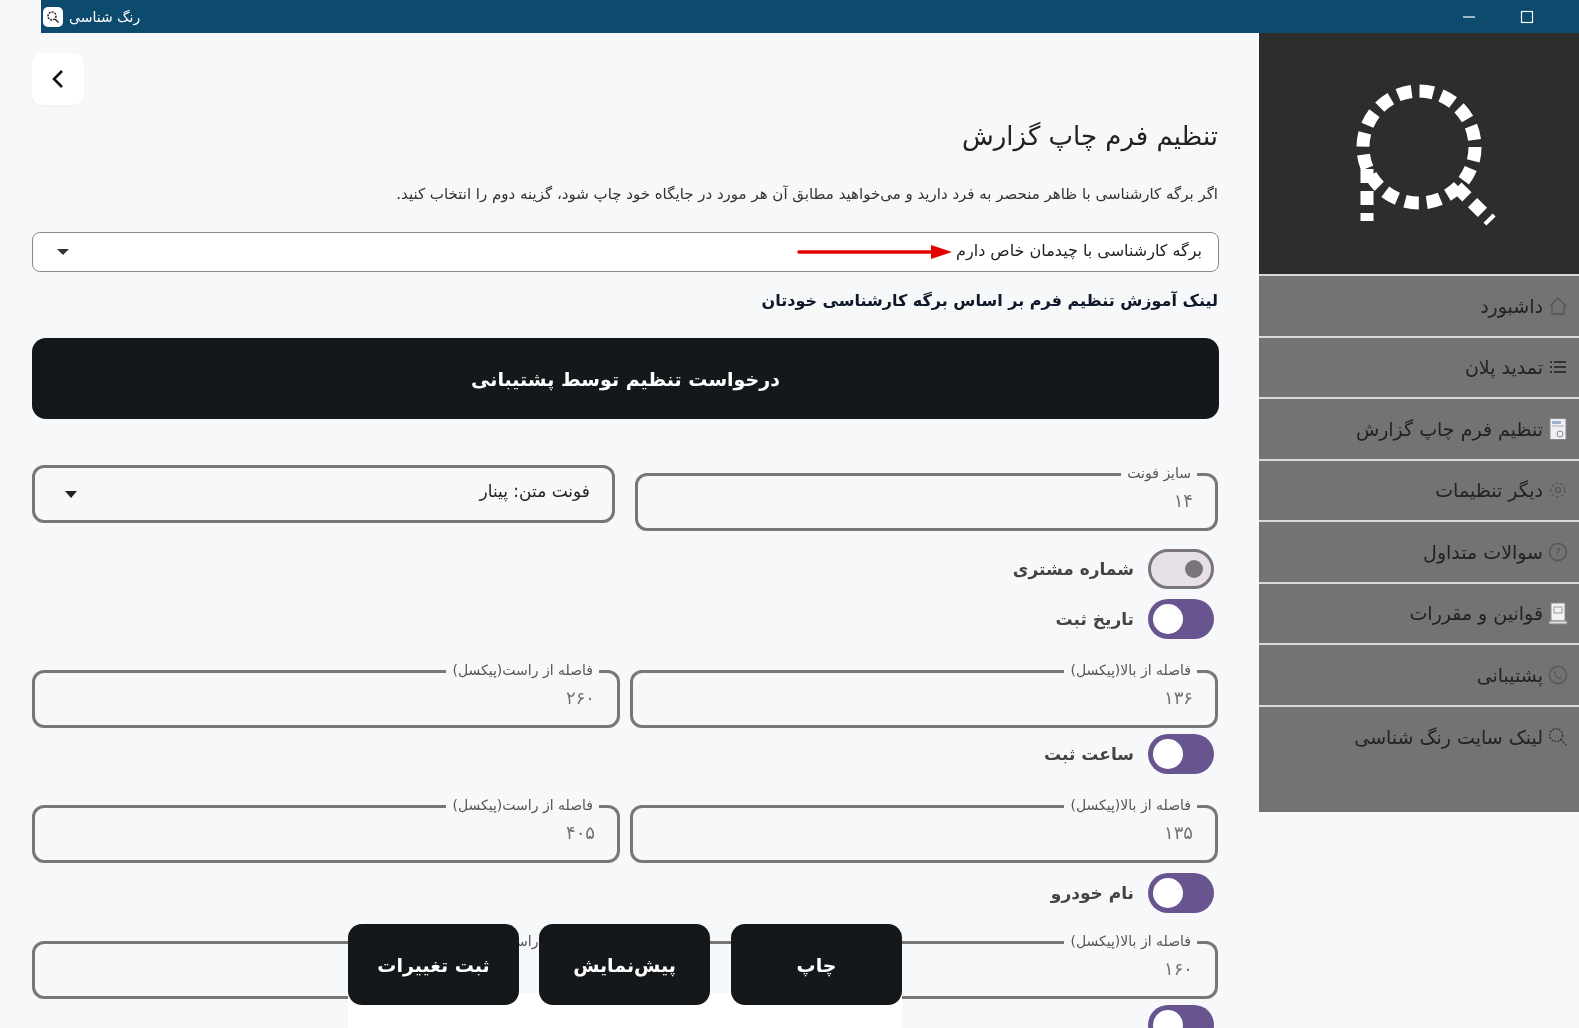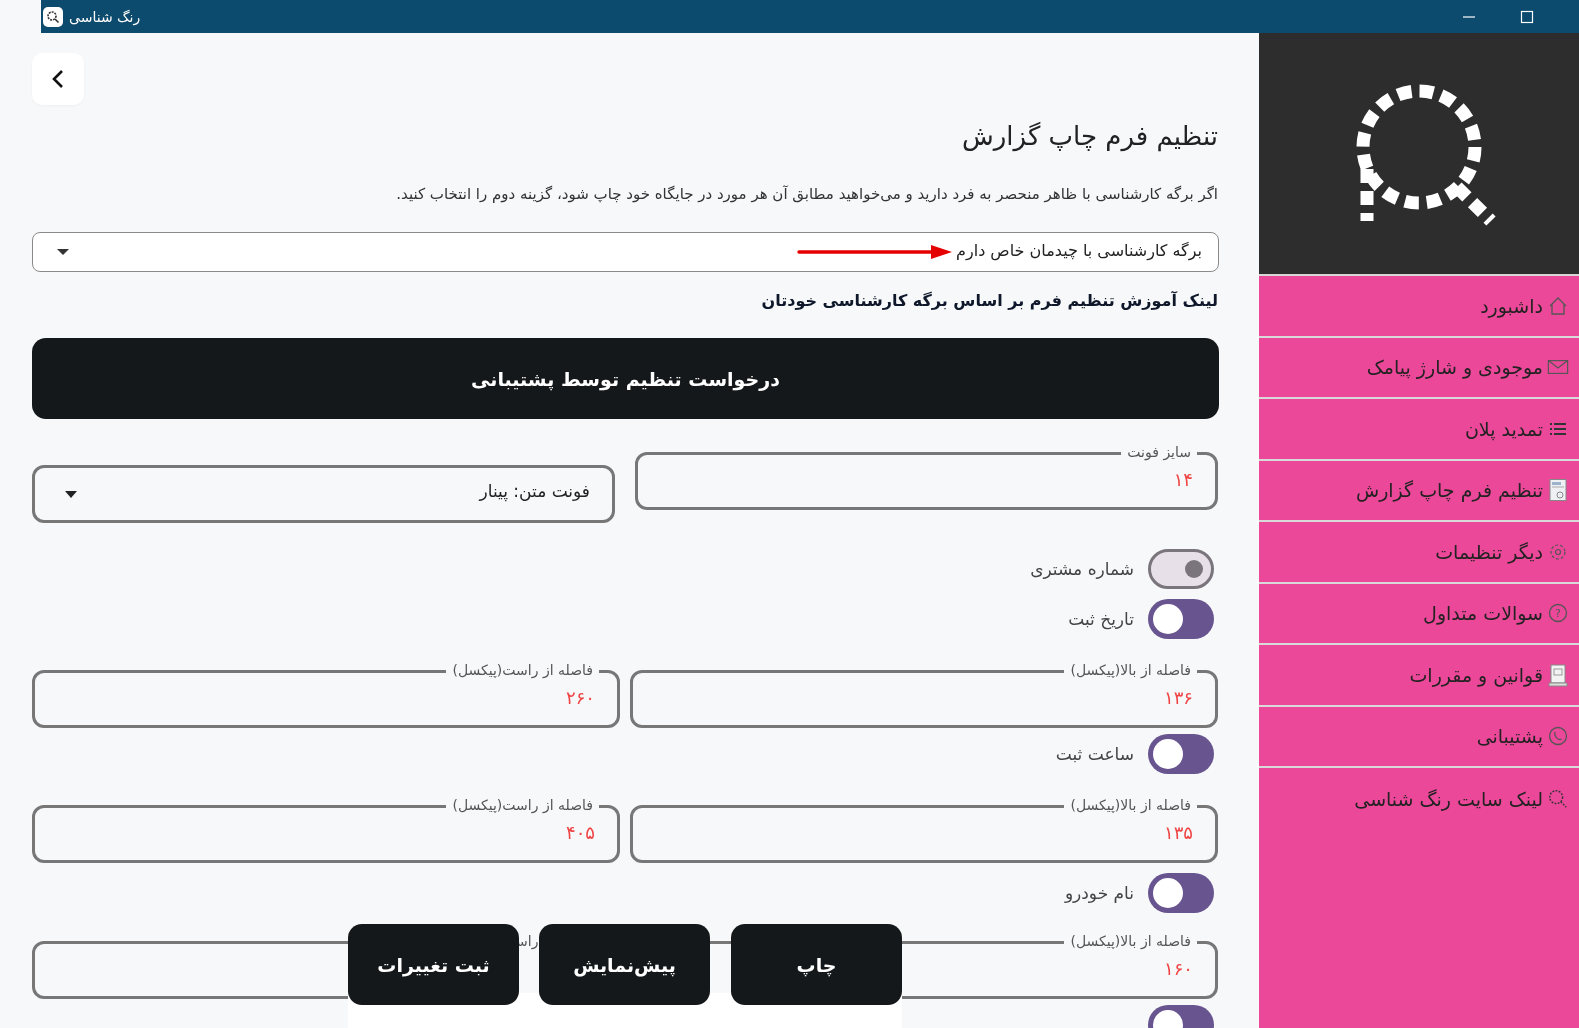--- a/index.html
+++ b/index.html
@@ -10,21 +10,21 @@
   .titlebar { position: absolute; left: 0; top: 0; width: 1579px; height: 33px; background: #0c4a6e; color: #fff; margin-left: 41px; }
   .titlebar .app { position: absolute; left: 0; top: 0; height: 33px; display: flex; align-items: center; gap: 6px; padding-left: 2px; }
   .titlebar .app-icon { width: 20px; height: 20px; background: #fff; border-radius: 5px; display: flex; align-items: center; justify-content: center; }
   .titlebar .app-title { font-size: 14px; direction: rtl; }
   .win-ctrl { position: absolute; top: 0; height: 33px; width: 58px; display: flex; align-items: center; justify-content: center; }
   .win-min { left: 1399px; }
   .win-max { left: 1457px; }
   .win-close { left: 1516px; }
 
   
-  .sidebar { position: absolute; left: 1259px; top: 33px; width: 320px; height: 995px; background: #ec4899; }
+  .sidebar { position: absolute; left: 1259px; top: 33px; width: 320px; height: 779px; background: #737373; }
   .logo-box { position: absolute; left: 0; top: 0; width: 320px; height: 243px; background: #2d2d2d; display: flex; align-items: center; justify-content: center; border-bottom: 2px solid #d7d7d7; }
   .nav { position: absolute; top: 243px; left: 0; width: 320px; }
   .nav-item { height: 61.5px; border-bottom: 2px solid #d9d9d9; display: flex; align-items: center; justify-content: flex-end; padding-right: 10px; direction: ltr; cursor: pointer; }
   .nav-item:last-child { border-bottom: none; }
   .nav-item .label { font-size: 19px; color: #222; direction: rtl; margin-right: 4px; }
   .nav-item .ico { width: 22px; height: 22px; display: flex; align-items: center; justify-content: center; }
 
   
   .main { position: absolute; left: 0; top: 33px; width: 1259px; height: 995px; }
   .back-btn { position: absolute; left: 32px; top: 20px; width: 52px; height: 52px; background: #fff; border-radius: 10px; display: flex; align-items: center; justify-content: center; box-shadow: 0 1px 3px rgba(0,0,0,0.04); }
@@ -33,26 +33,26 @@
   .layout-select { position: absolute; left: 32px; top: 199px; width: 1187px; height: 40px; border: 1.5px solid #8a8a8a; border-radius: 8px; background: #fff; }
   .layout-select .val { position: absolute; right: 16px; top: 8px; font-size: 16px; color: #222; direction: rtl; }
   .layout-select .caret { position: absolute; left: 24px; top: 16px; width: 0; height: 0; border-left: 6px solid transparent; border-right: 6px solid transparent; border-top: 6px solid #333; }
   .red-arrow { position: absolute; left: 797px; top: 211px; width: 155px; height: 16px; }
   .tutorial-link { position: absolute; right: 41px; top: 258px; font-size: 16px; font-weight: bold; color: #0f172a; direction: rtl; cursor: pointer; }
   .support-btn { position: absolute; left: 32px; top: 305px; width: 1187px; height: 81px; background: #14181a; border-radius: 14px; color: #fff; display: flex; align-items: center; justify-content: center; font-size: 19px; font-weight: bold; direction: rtl; }
 
   
   .field { position: absolute; border: 3.5px solid #777; border-radius: 12px; background: #f7f8fa; }
   .field .legend { position: absolute; right: 18px; top: -11px; background: #f7f8fa; padding: 0 6px; font-size: 14px; color: #555; direction: rtl; }
-  .field .val { position: absolute; right: 22px; top: 14px; font-size: 18px; color: #ef4444; direction: rtl; }
+  .field .val { position: absolute; right: 22px; top: 14px; font-size: 18px; color: #737373; direction: rtl; }
   .field.select .val { color: #222; top: 13px; font-size: 17px; }
   .field .caret { position: absolute; left: 30px; top: 23px; width: 0; height: 0; border-left: 6px solid transparent; border-right: 6px solid transparent; border-top: 7px solid #222; }
 
   
-  .toggle-row { position: absolute; right: 45px; display: flex; align-items: center; direction: rtl; gap: 14px; }
+  .toggle-row { position: absolute; right: 45px; display: flex; align-items: center; direction: rtl; gap: 14px; font-weight: bold; }
   .toggle { width: 66px; height: 40px; border-radius: 20px; position: relative; }
   .toggle.on { background: #68548f; }
   .toggle.on .knob { position: absolute; left: 5px; top: 5px; width: 30px; height: 30px; border-radius: 50%; background: #fff; }
   .toggle.off { background: #e7e0e8; border: 3px solid #7a757c; }
   .toggle.off .knob { position: absolute; right: 8px; top: 8px; width: 18px; height: 18px; border-radius: 50%; background: #7a757c; }
   .toggle-row .tlabel { font-size: 17px; color: #444; }
 
   
   .actions-bg { position: absolute; left: 348px; top: 960px; width: 554px; height: 35px; background: #fff; }
   .act-btn { position: absolute; top: 891px; width: 171px; height: 81px; background: #14181a; border-radius: 14px; color: #fff; display: flex; align-items: center; justify-content: center; font-size: 19px; font-weight: bold; direction: rtl; }
@@ -101,29 +101,20 @@
   <div class="nav">
     <div class="nav-item">
       <span class="label">داشبورد</span>
       <span class="ico">
           <svg width="22" height="22" viewBox="0 0 22 22">
             <path d="M3 11 L11 3 L19 11 M5 9 V19 H17 V9" fill="none" stroke="#555" stroke-width="1.3"></path>
           </svg>
         </span>
     </div>
     <div class="nav-item">
-      <span class="label">موجودی و شارژ پیامک</span>
-      <span class="ico">
-          <svg width="24" height="22" viewBox="0 0 24 22">
-            <rect x="1.5" y="4" width="21" height="14" fill="none" stroke="#555" stroke-width="1.3"></rect>
-            <path d="M1.5 4 L12 12 L22.5 4" fill="none" stroke="#555" stroke-width="1.3"></path>
-          </svg>
-        </span>
-    </div>
-    <div class="nav-item">
       <span class="label">تمدید پلان</span>
       <span class="ico">
           <svg width="22" height="22" viewBox="0 0 22 22">
             <g stroke="#333" stroke-width="2">
               <line x1="3" y1="6" x2="5" y2="6"></line>
               <line x1="7" y1="6" x2="19" y2="6"></line>
               <line x1="3" y1="11" x2="5" y2="11"></line>
               <line x1="7" y1="11" x2="19" y2="11"></line>
               <line x1="3" y1="16" x2="5" y2="16"></line>
               <line x1="7" y1="16" x2="19" y2="16"></line>
@@ -207,21 +198,21 @@
   </div>
   <svg class="red-arrow" viewBox="0 0 155 16">
     <line x1="2" y1="8" x2="136" y2="8" stroke="#e40000" stroke-width="3.5" stroke-linecap="round"></line>
     <polygon points="134,1 155,8 134,15" fill="#e40000"></polygon>
   </svg>
 
   <div class="tutorial-link">لینک آموزش تنظیم فرم بر اساس برگه کارشناسی خودتان</div>
 
   <div class="support-btn">درخواست تنظیم توسط پشتیبانی</div>
 
-  <div class="field" style="left:635px; top:419px; width:583px; height:58px;">
+  <div class="field" style="left:635px; top:440px; width:583px; height:58px;">
     <span class="legend">سایز فونت</span>
     <span class="val">۱۴</span>
   </div>
   <div class="field select" style="left:32px; top:432px; width:583px; height:58px;padding-left:6px;">
     <span class="val">فونت متن: پینار</span>
     <span class="caret"></span>
   </div>
 
   <div class="toggle-row" style="top:516px;">
     <div class="toggle off">

